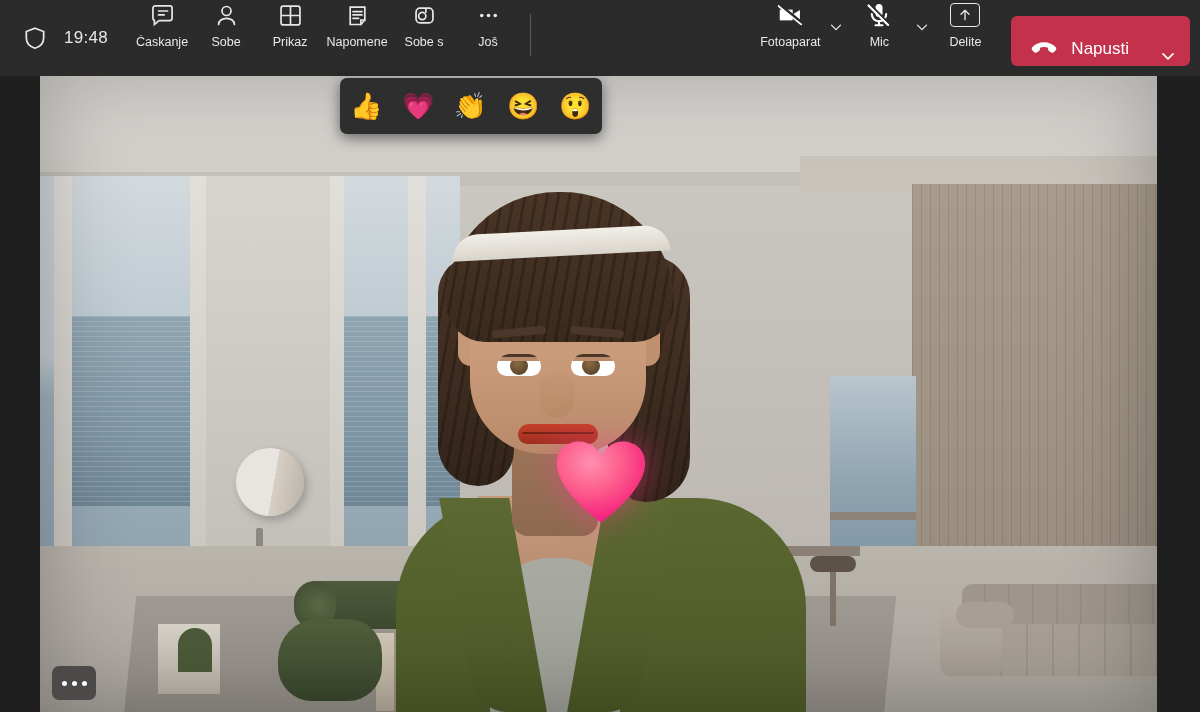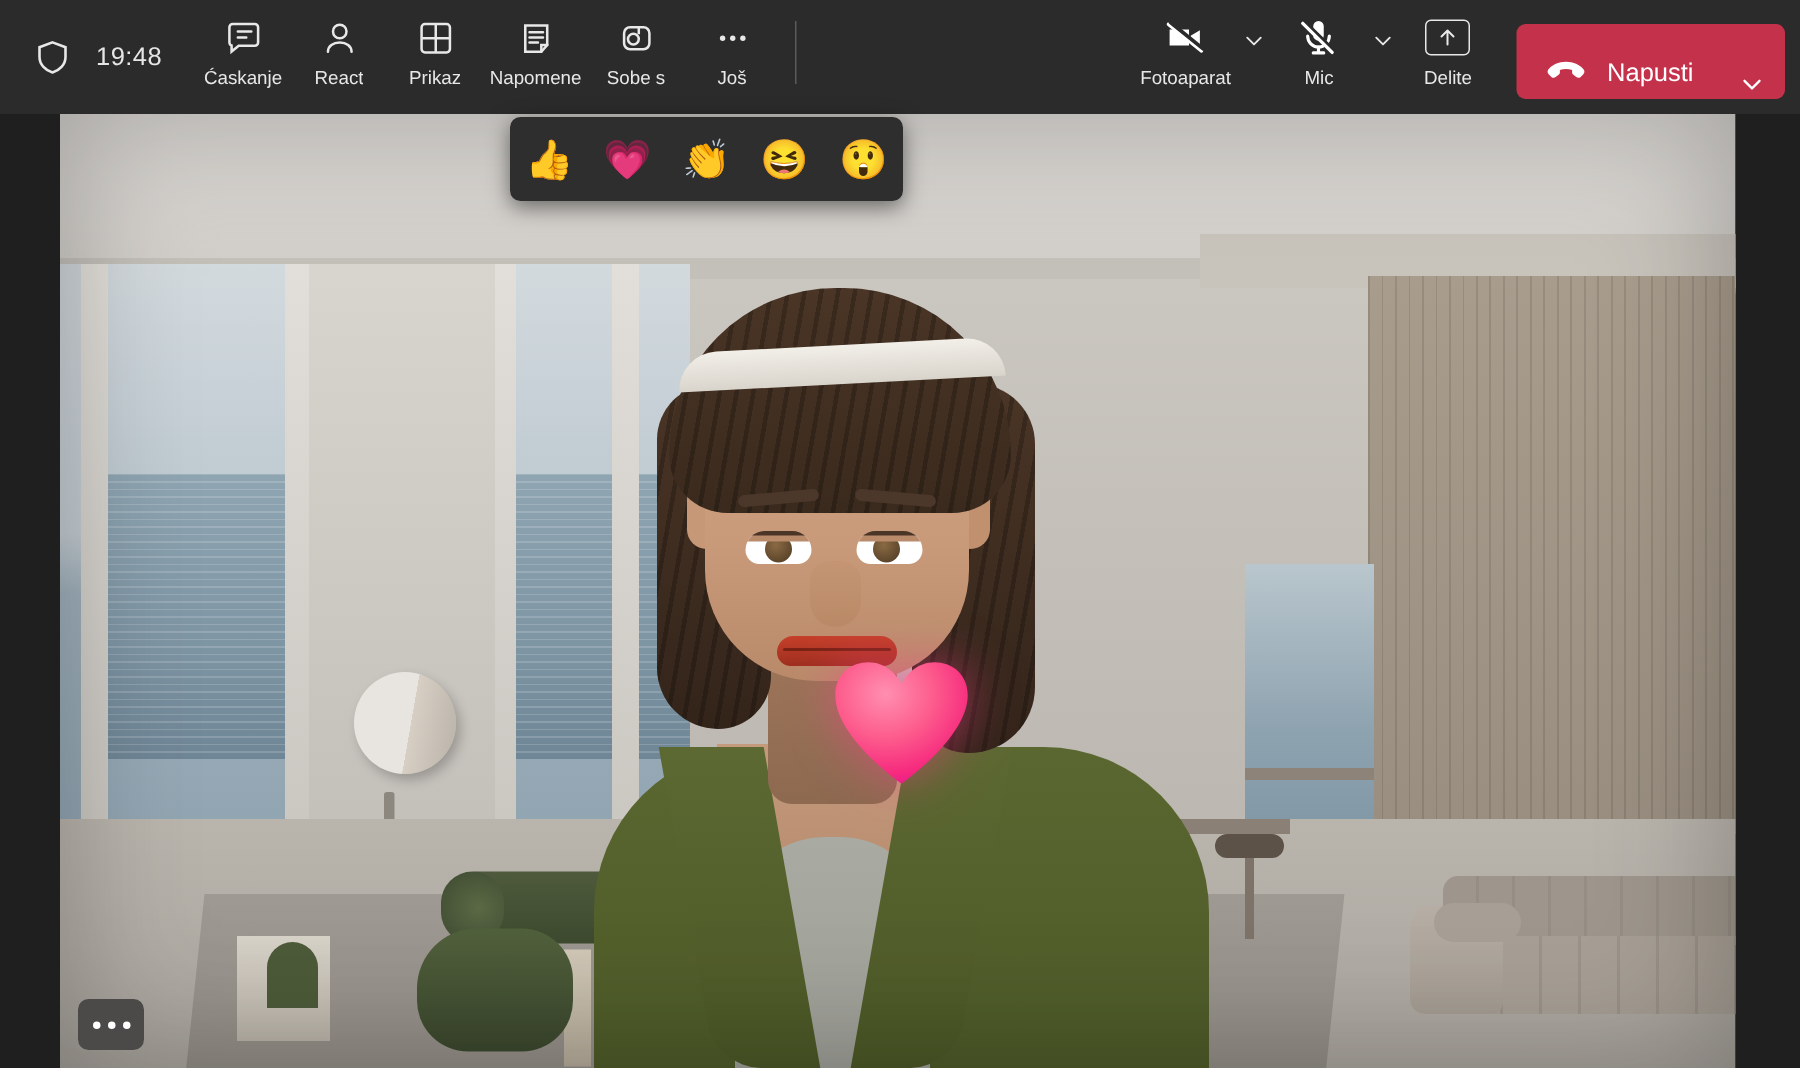--- a/index.html
+++ b/index.html
@@ -22,21 +22,20 @@
   .shield { width: 26px; height: 26px; }
   .clock { color: #e6e6e6; font-size: 17px; letter-spacing: .3px; }
 
   .tb-center { display: flex; align-items: flex-start; margin-left: 22px; height: 76px; }
   .tb-right { display: flex; align-items: flex-start; height: 76px; margin-left: auto; padding-right: 10px; }
 
   .tbtn {
     position: relative;
     width: 64px; height: 68px;
     display: flex; flex-direction: column; align-items: center; justify-content: flex-start;
-    padding-top: 10px;
     border-radius: 6px; cursor: pointer;
     background: transparent; border: none;
   }
   .tbtn .ic { width: 30px; height: 30px; display: flex; align-items: center; justify-content: center; color: #e8e8e8; }
   .tbtn .lb {
     margin-top: 5px; color: #e8e8e8; font-size: 12.5px;
     white-space: nowrap; overflow: hidden; max-width: 62px; text-overflow: clip;
     text-align: center;
   }
   .tbtn.w-wide { width: 70px; }
@@ -450,21 +449,21 @@
         <span class="lb">Ćaskanje</span>
       </div>
 
       <div class="tbtn">
         <span class="ic">
           <svg viewBox="0 0 24 24" width="27" height="27" fill="none" stroke="#e8e8e8" stroke-width="1.5">
             <circle cx="12" cy="8" r="4"></circle>
             <path d="M5 20c0-3.3 3.1-5.5 7-5.5s7 2.2 7 5.5" stroke-linecap="round"></path>
           </svg>
         </span>
-        <span class="lb">React</span>
+        <span class="lb">Sobe</span>
       </div>
 
 
 
       <div class="tbtn">
         <span class="ic">
           <svg viewBox="0 0 24 24" width="27" height="27" fill="none" stroke="#e8e8e8" stroke-width="1.5">
             <rect x="3.6" y="3.6" width="16.8" height="16.8" rx="2"></rect>
             <path d="M12 3.6v16.8M3.6 12h16.8"></path>
           </svg>

